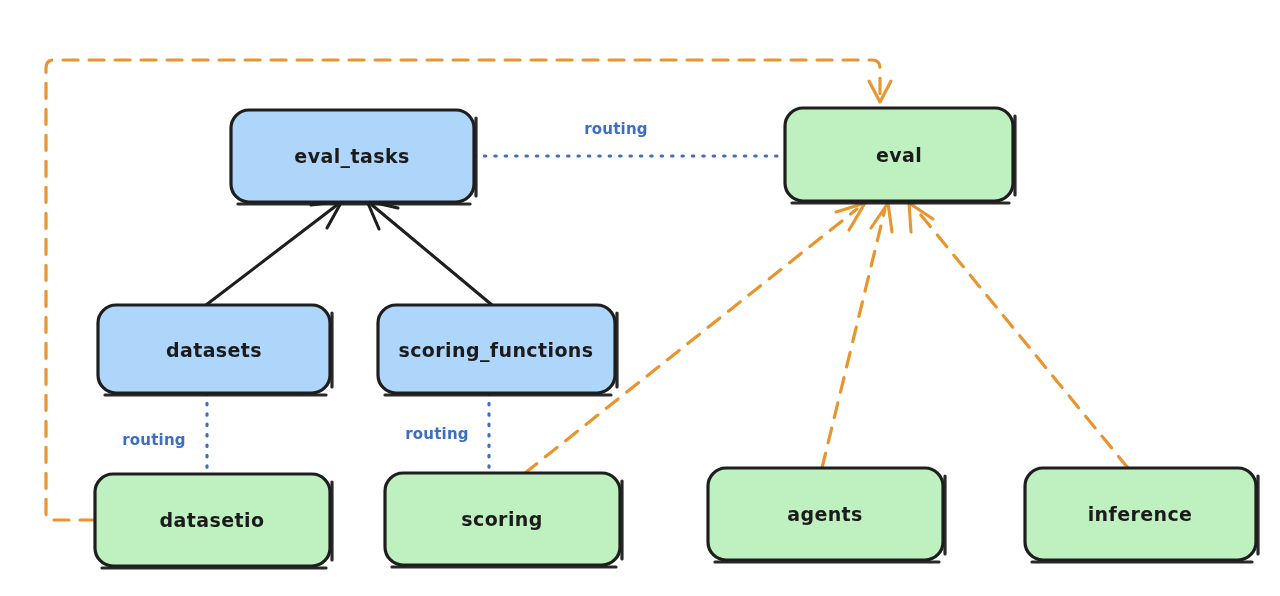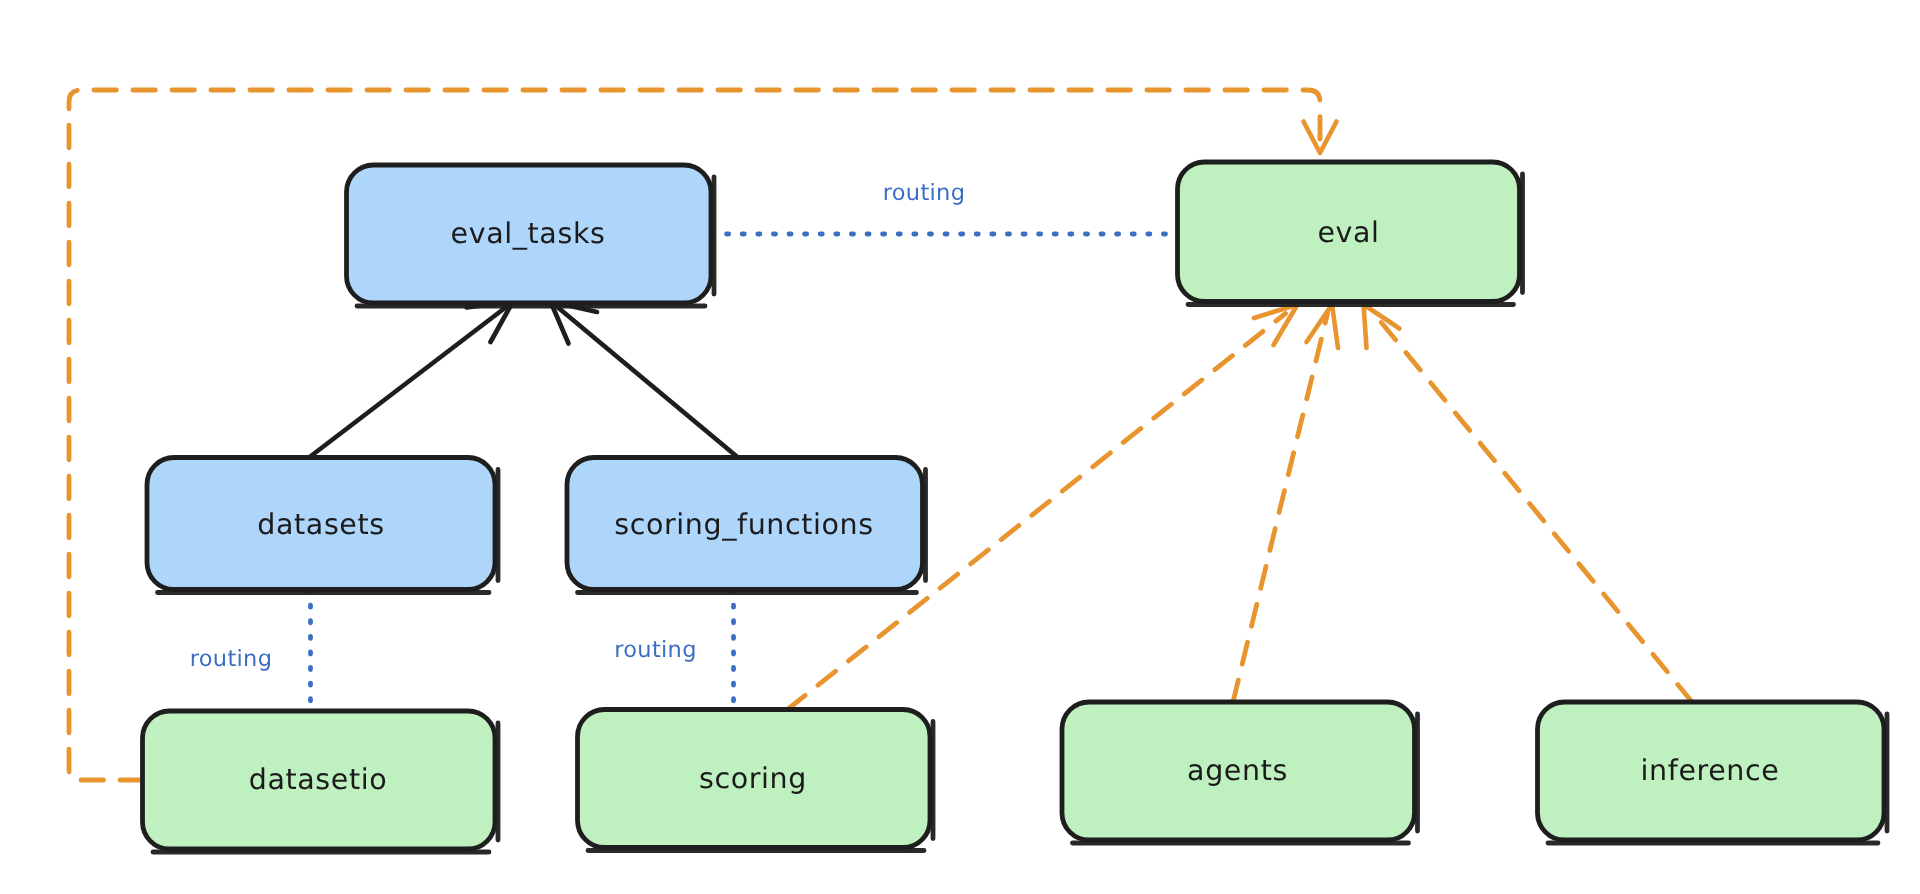--- a/index.html
+++ b/index.html
@@ -12,20 +12,21 @@
     width: 1280px;
     height: 596px;
     font-family: "DejaVu Sans", sans-serif;
     overflow: hidden;
   }
   #diagram-root {
     position: relative;
     width: 1280px;
     height: 596px;
     background: #ffffff;
+    font-weight: bold;
   }
   svg#diagram-svg {
     display: block;
     width: 1280px;
     height: 596px;
   }
   .node-shape {
     stroke: #1e1e1e;
     stroke-width: 3.2;
     stroke-linejoin: round;

